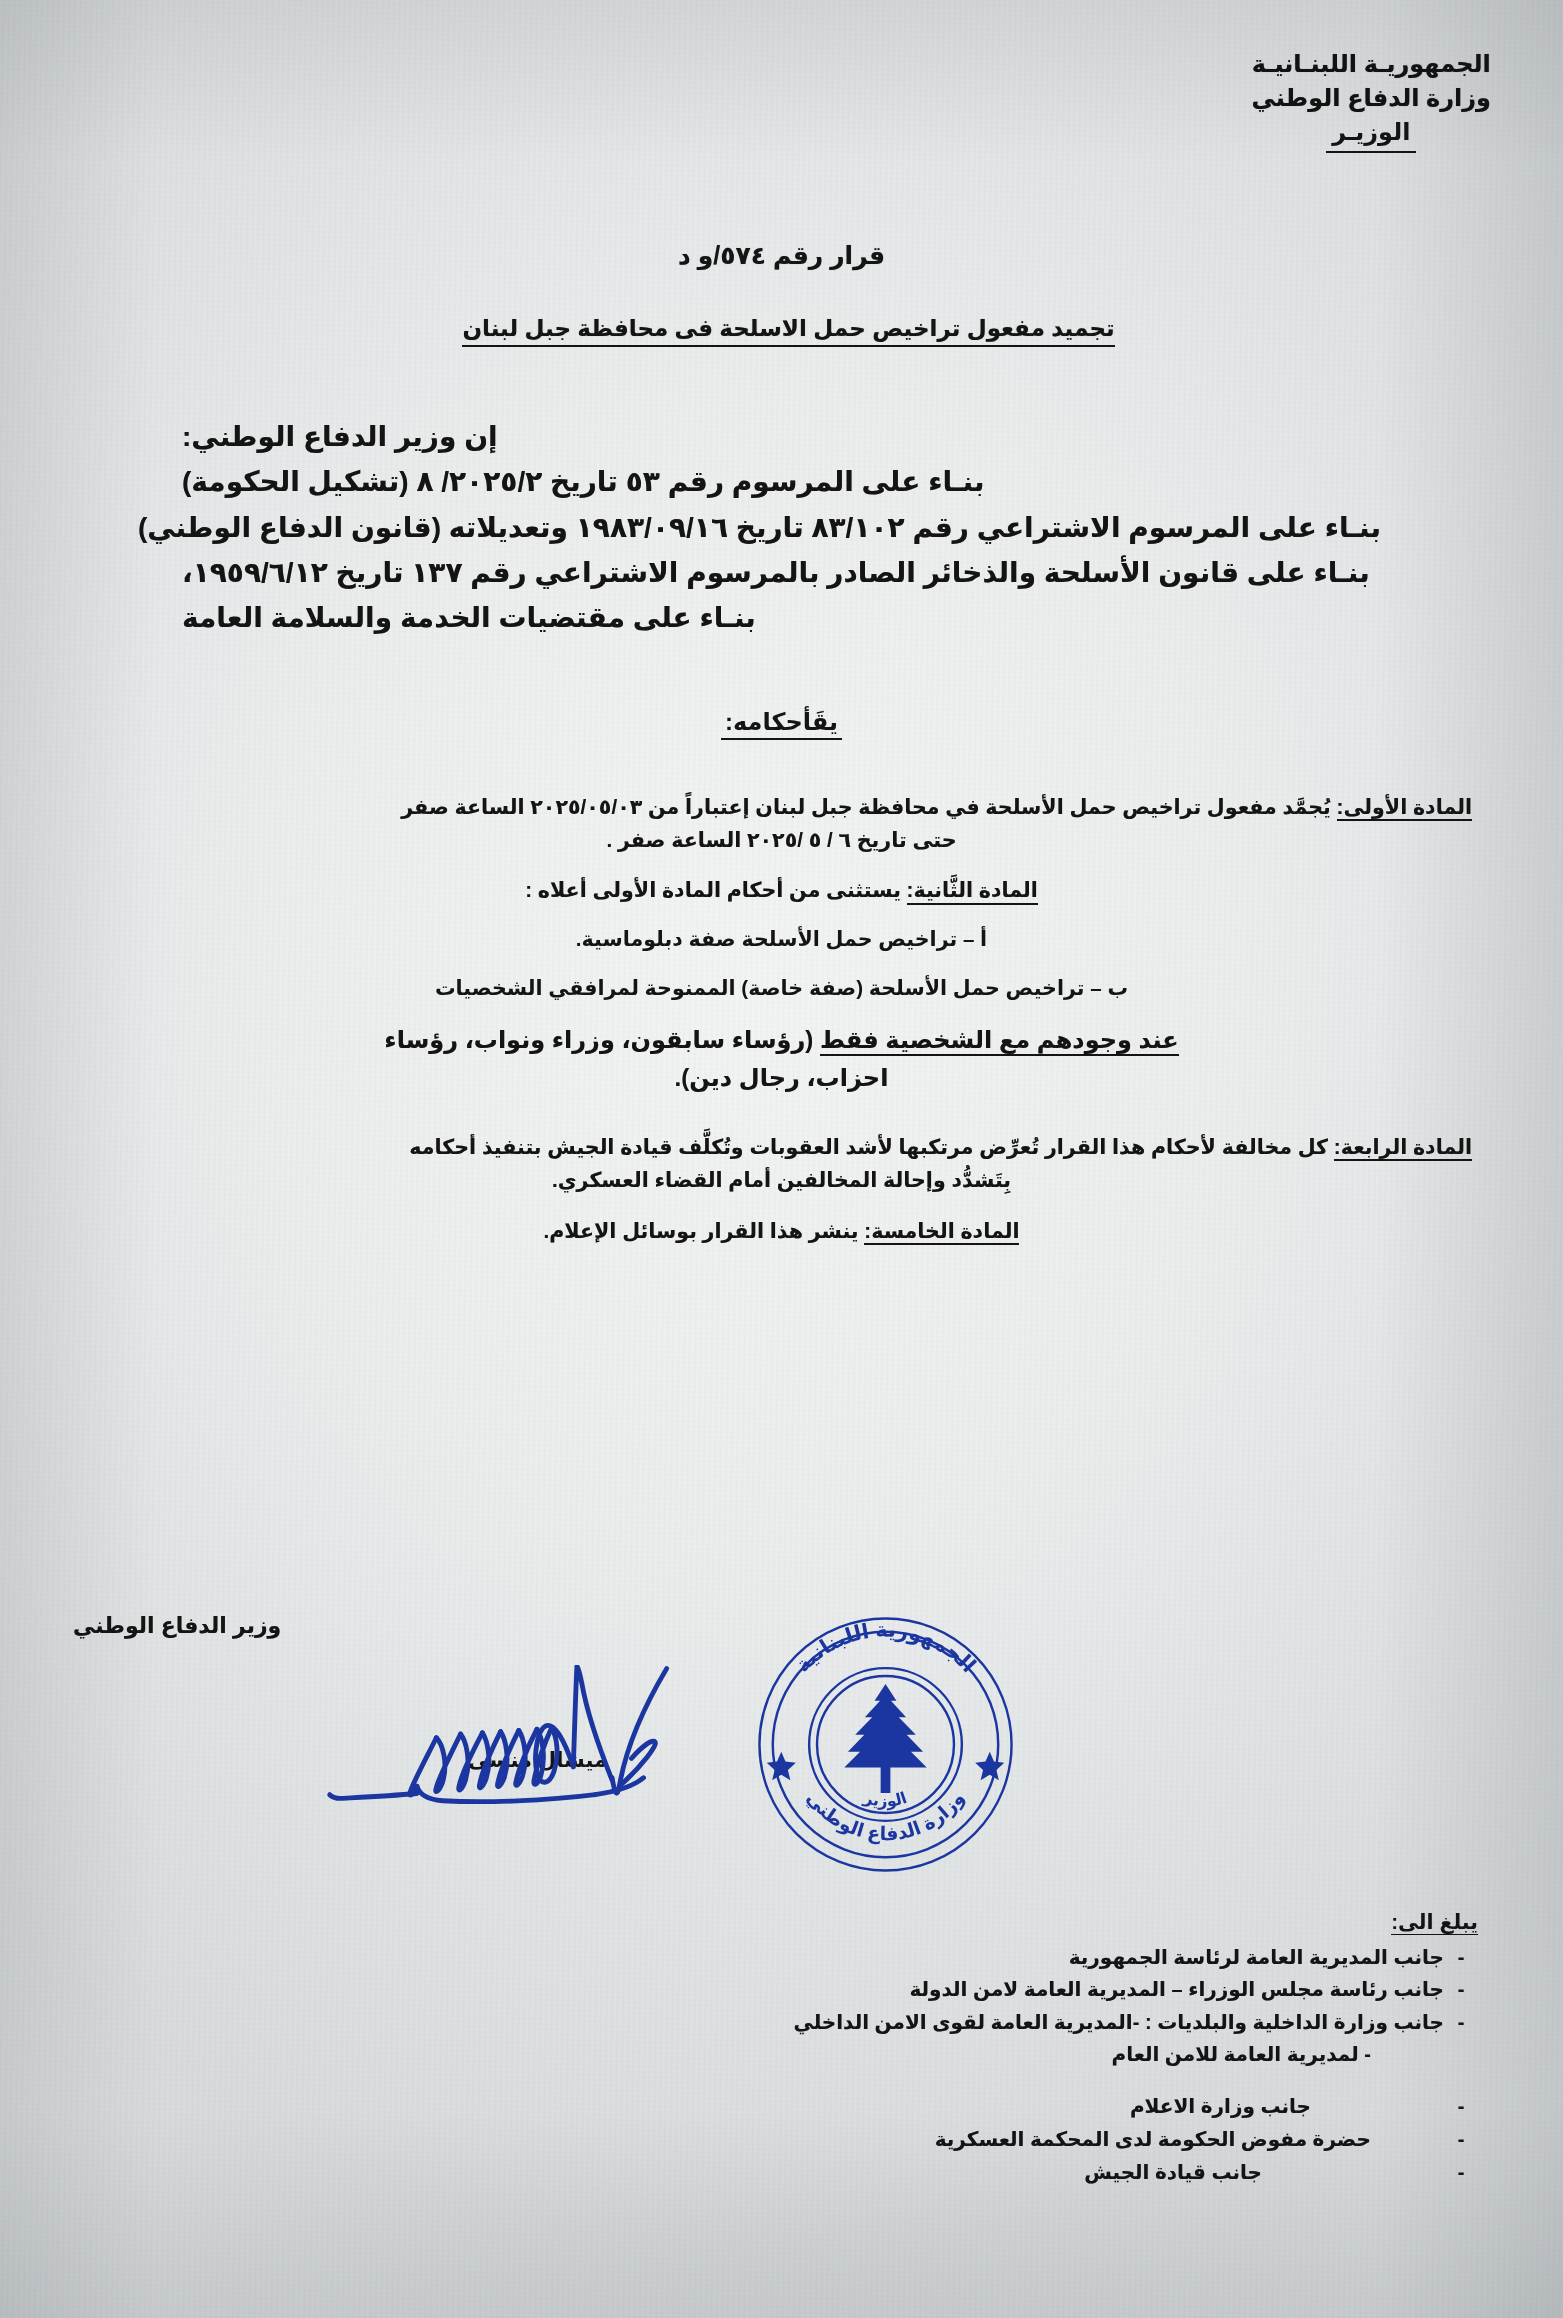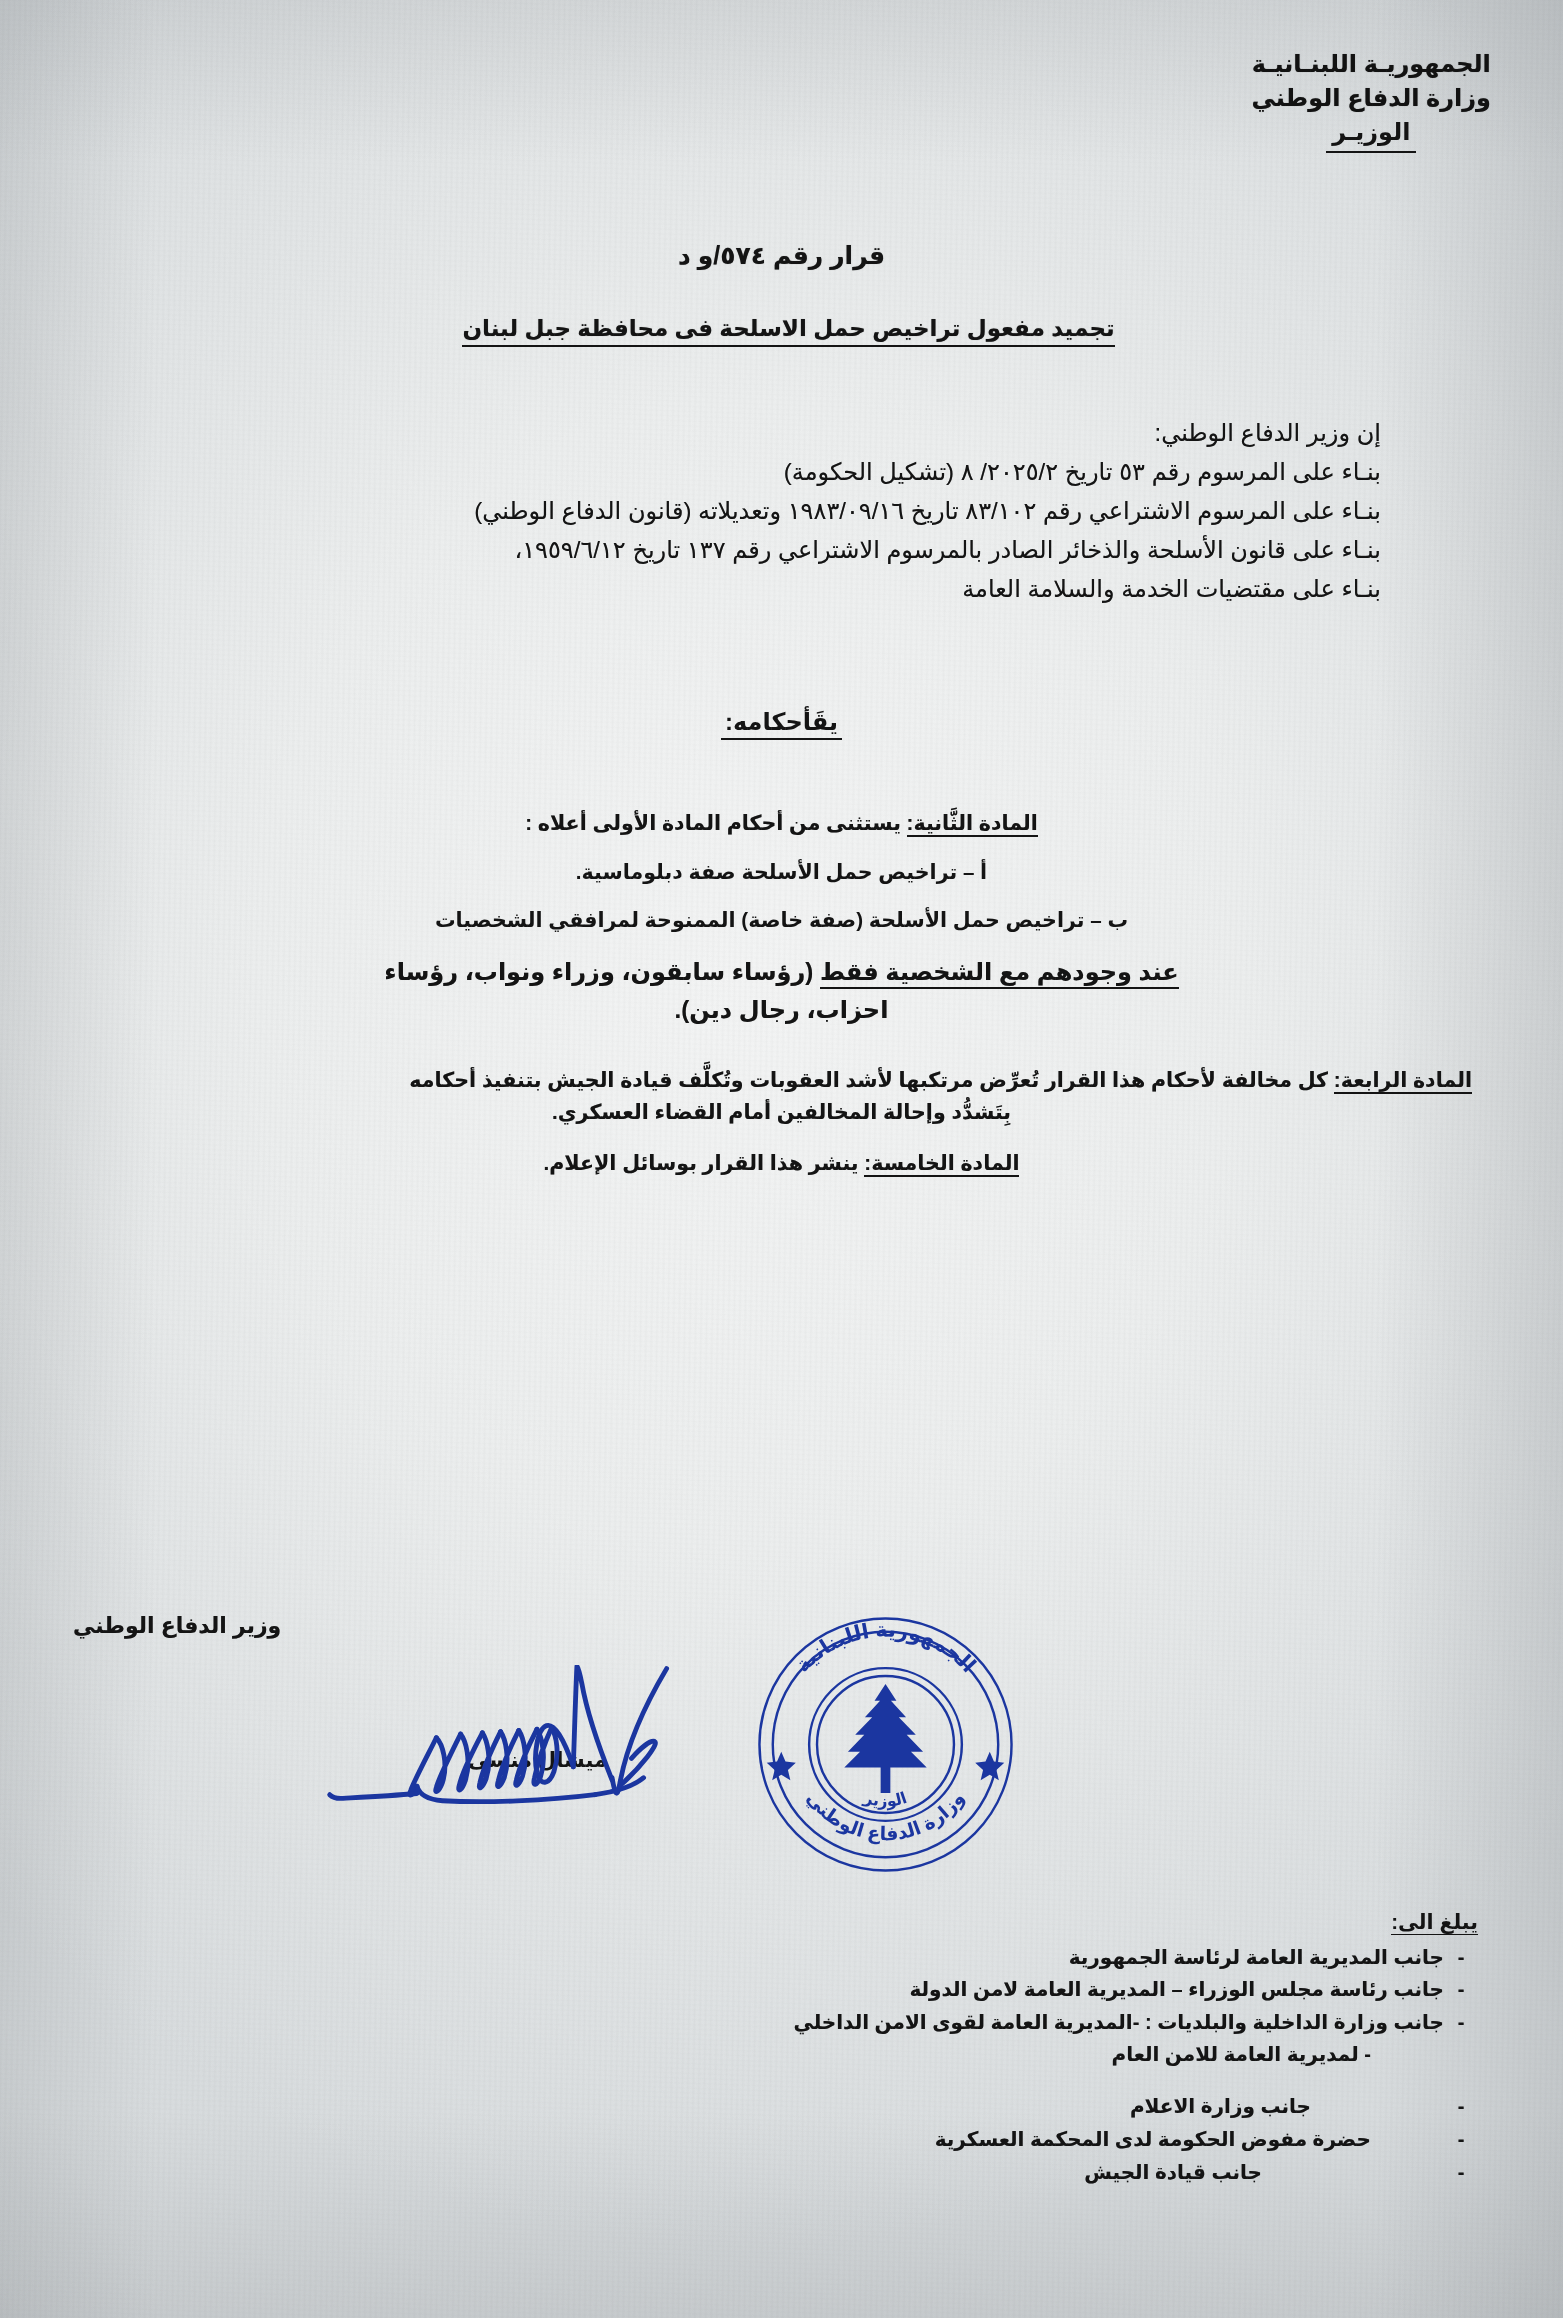--- a/index.html
+++ b/index.html
@@ -70,22 +70,22 @@
     text-shadow:0 0 0.7px rgba(20,20,20,.5);
   }
 
   
   .preamble{
     position:absolute;top:414px;right:0;left:0;
     padding:0 182px 0 182px;
     text-align:left;
   }
   .preamble .pl{
-    font-size:24px;font-weight:normal;line-height:1.62;
-    text-align:right;
+    font-size:28px;font-weight:bold;line-height:1.62;
+    text-align:left;
     text-shadow:0 0 0.6px rgba(20,20,20,.45);
     white-space:nowrap;
   }
 
   .decides{
     position:absolute;top:708px;left:0;right:0;text-align:center;
   }
   .decides span{
     display:inline-block;font-size:24px;font-weight:bold;letter-spacing:1.2px;
     border-bottom:2.1px solid #141414;padding:0 3.6px 2.4px 3.6px;
@@ -194,20 +194,27 @@
       <div class="pl">بنـاء على قانون الأسلحة والذخائر الصادر بالمرسوم الاشتراعي رقم ١٣٧ تاريخ ١٩٥٩/٦/١٢،</div>
       <div class="pl">بنـاء على مقتضيات الخدمة والسلامة العامة</div>
     </div>
 
     <div class="decides">
       <span>يقَأحكامه:</span>
     </div>
 
     <div class="body">
 
+      <div class="art">
+        <div class="art-line ln-right">
+          <span class="art-label">المادة الأولى:</span>
+          <span>يُجمَّد مفعول تراخيص حمل الأسلحة في محافظة جبل لبنان إعتباراً من ٢٠٢٥/٠٥/٠٣ الساعة صفر</span>
+        </div>
+        <div class="art-line ln-center">حتى تاريخ ٦ / ٥ /٢٠٢٥ الساعة صفر .</div>
+      </div>
 
       <div class="gap-s"></div>
 
       <div class="art">
         <div class="art-line ln-center">
           <span class="art-label">المادة الثَّانية:</span>
           <span>يستثنى من أحكام المادة الأولى أعلاه :</span>
         </div>
         <div class="gap-s"></div>
         <div class="sub-item">أ –   تراخيص حمل الأسلحة صفة دبلوماسية.</div>

